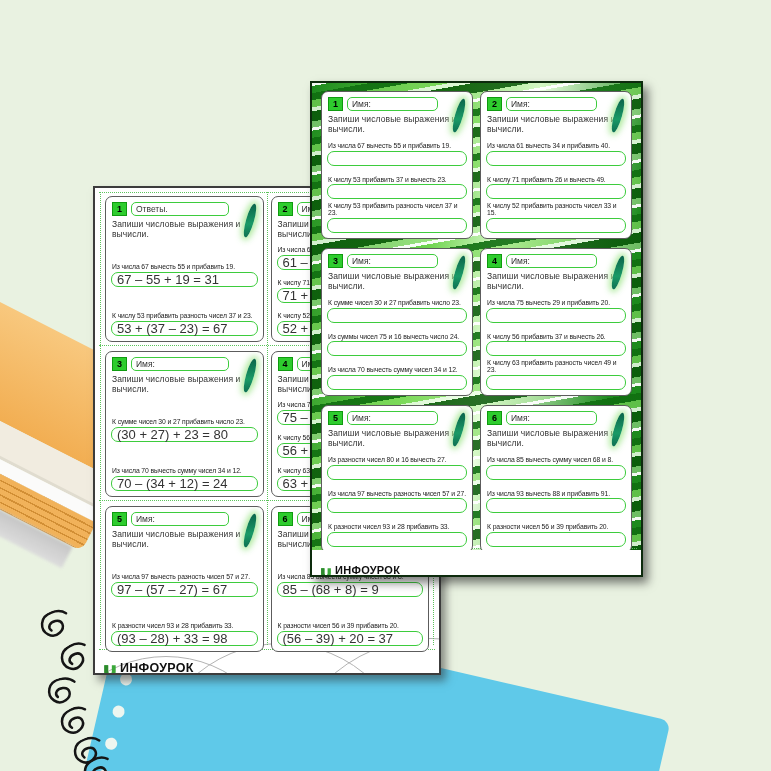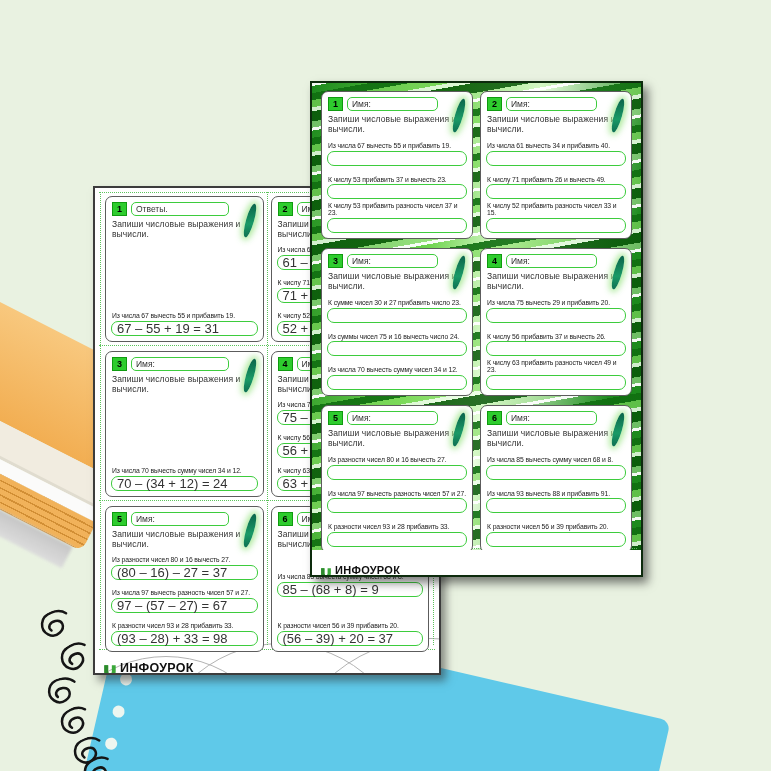--- a/index.html
+++ b/index.html
@@ -157,20 +157,24 @@
     <div class="card-head">
       <span class="badge">1</span>
       <span class="name-field">Ответы.</span>
     </div>
     <span class="leaf"></span>
     <div class="intro">Запиши числовые выражения и вычисли.</div>
     <div class="prob">
       <div class="prob-text">Из числа 67 вычесть 55 и прибавить 19.</div>
       <div class="ans-field">67 – 55 + 19 = 31</div>
     </div>
+    <div class="prob">
+      <div class="prob-text">К числу 53 прибавить разность чисел 37 и 23.</div>
+      <div class="ans-field">53 + (37 – 23) = 67</div>
+    </div>
   </div>
 
   <div class="card">
     <div class="card-head">
       <span class="badge">2</span>
       <span class="name-field">Имя:</span>
     </div>
     <span class="leaf"></span>
     <div class="intro">Запиши числовые выражения и вычисли.</div>
     <div class="prob">
@@ -188,20 +192,24 @@
   </div>
 
   <div class="card">
     <div class="card-head">
       <span class="badge">3</span>
       <span class="name-field">Имя:</span>
     </div>
     <span class="leaf"></span>
     <div class="intro">Запиши числовые выражения и вычисли.</div>
     <div class="prob">
+      <div class="prob-text">К сумме чисел 30 и 27 прибавить число 23.</div>
+      <div class="ans-field">(30 + 27) + 23 = 80</div>
+    </div>
+    <div class="prob">
       <div class="prob-text">Из числа 70 вычесть сумму чисел 34 и 12.</div>
       <div class="ans-field">70 – (34 + 12) = 24</div>
     </div>
   </div>
 
   <div class="card">
     <div class="card-head">
       <span class="badge">4</span>
       <span class="name-field">Имя:</span>
     </div>
@@ -221,24 +229,20 @@
     </div>
   </div>
 
   <div class="card">
     <div class="card-head">
       <span class="badge">5</span>
       <span class="name-field">Имя:</span>
     </div>
     <span class="leaf"></span>
     <div class="intro">Запиши числовые выражения и вычисли.</div>
-    <div class="prob">
-      <div class="prob-text">Из разности чисел 80 и 16 вычесть 27.</div>
-      <div class="ans-field">(80 – 16) – 27 = 37</div>
-    </div>
     <div class="prob">
       <div class="prob-text">Из числа 97 вычесть разность чисел 57 и 27.</div>
       <div class="ans-field">97 – (57 – 27) = 67</div>
     </div>
     <div class="prob">
       <div class="prob-text">К разности чисел 93 и 28 прибавить 33.</div>
       <div class="ans-field">(93 – 28) + 33 = 98</div>
     </div>
   </div>
 

